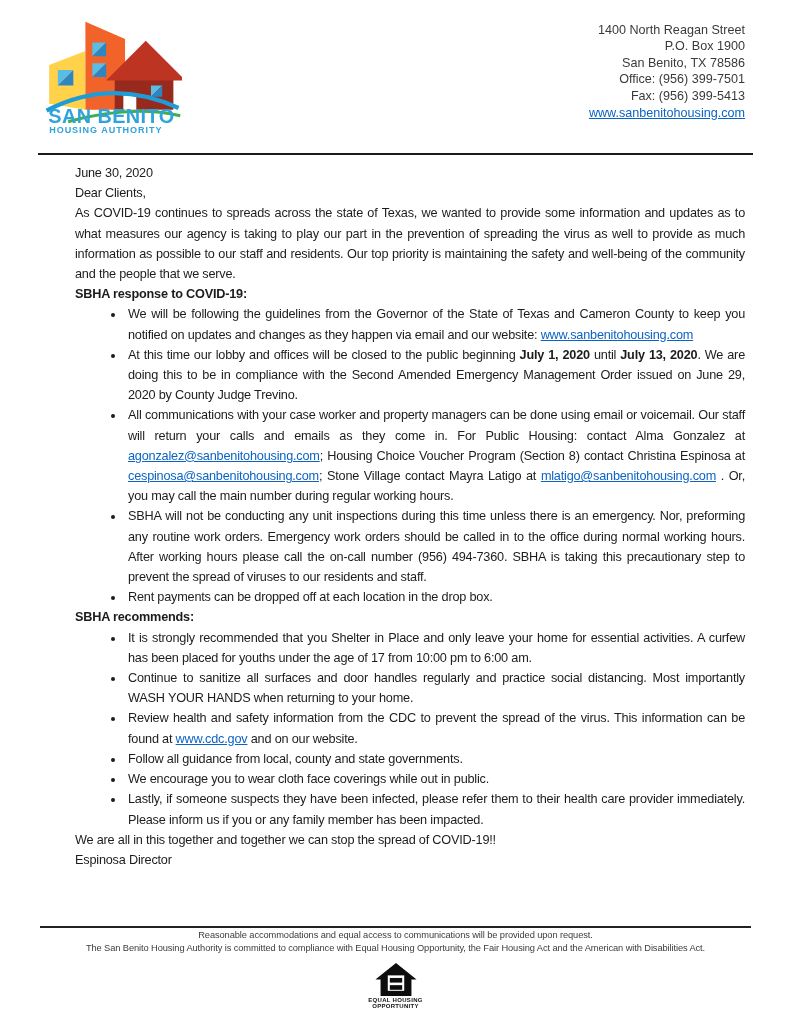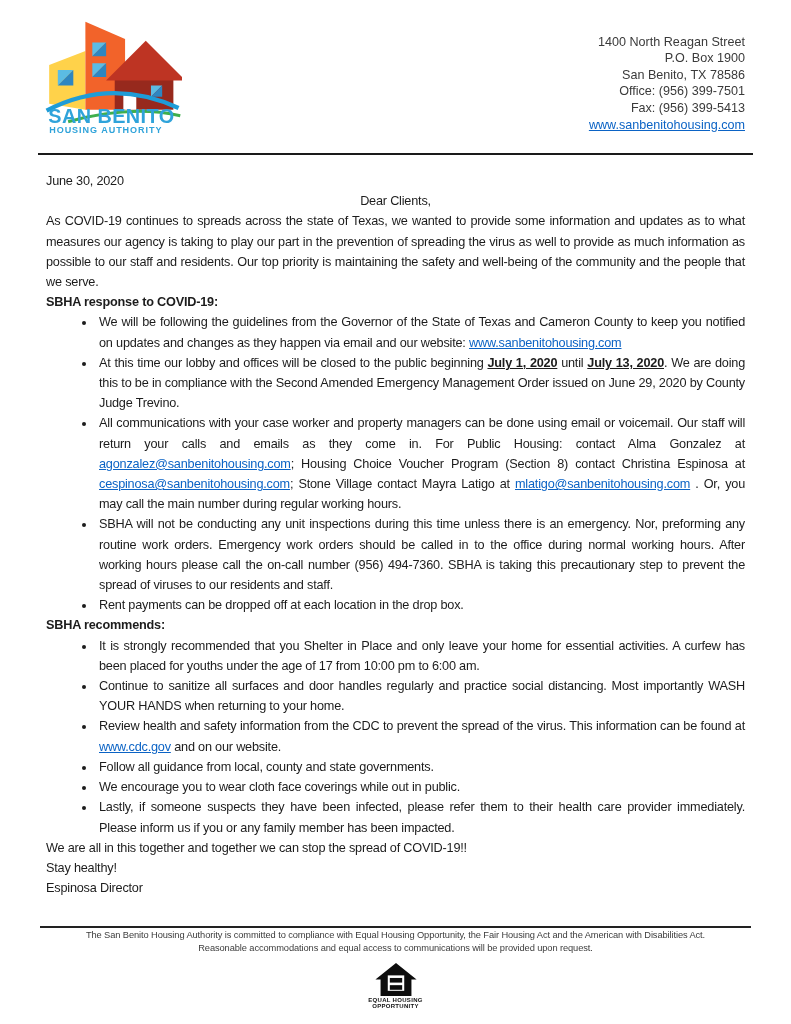--- a/index.html
+++ b/index.html
@@ -3,38 +3,38 @@
 <meta charset="utf-8">
 <style>
   html,body{margin:0;padding:0;background:#e8e8e8;}
   .page{
     width:791px;height:1024px;position:relative;background:#ffffff;overflow:hidden;
     font-family:"Liberation Sans",sans-serif;color:#1c1c1c;margin:0 auto;
   }
   
   .header{display:flex;justify-content:space-between;align-items:flex-start;padding:13px 46px 0 44px;}
   .logo-wrap{width:138px;}
-  .address{margin-top:21px;text-align:right;font-size:12.6px;line-height:16.4px;color:#3a3a3a;}
+  .address{margin-top:9px;text-align:right;font-size:12.6px;line-height:16.4px;color:#3a3a3a;}
   .address .lnk{display:inline-block;margin-top:1px;}
   .lnk{color:var(--link,#0b63c5);text-decoration:underline;cursor:pointer;}
   .rule{border-top:2.3px solid #1a1a1a;margin:15px 38px 0 38px;}
   
-  .body{padding:16px 46px;font-size:12.7px;line-height:20.2px;letter-spacing:-0.2px;text-align:justify;}
+  .body{padding:8px 46px;font-size:12.7px;line-height:20.2px;letter-spacing:-0.2px;text-align:justify;margin-left:29px;}
   .body p{margin:0;}
   .date{margin-top:25px;text-align:left;}
-  .sal{margin-top:14px;text-align:center;}
+  .sal{margin-top:14px;text-align:left;}
   .para{margin-top:14px;}
   .head{margin-top:14px;font-weight:bold;text-align:left;}
   ul.bullets{margin:0;padding:0 0 0 50px;list-style:disc outside;}
   ul.bullets li{text-align:justify;padding-left:3px;}
   .stay{margin-top:15px;text-align:left;}
   .closing{margin-top:15px;text-align:left;}
   .sig{margin-top:19px;font-family:"DejaVu Serif",cursive;font-style:italic;font-size:17.5px;letter-spacing:0.6px;text-align:left;}
   .sig-title{margin-top:3px;text-align:left;}
-  b{font-weight:bold;text-decoration:underline;}
+  b{font-weight:bold;}
   
   .footer{position:absolute;left:0;right:0;top:926px;}
   .footer-rule{border-top:2px solid #222;margin:0 40px;}
   .fline{margin:2px 0 0;text-align:center;font-size:9.3px;line-height:11.4px;color:#3c3c3c;letter-spacing:-0.1px;}
   .eho{margin-top:7px;text-align:center;}
   .eho svg{display:block;margin:0 auto;}
   .eho-text{font-size:6px;line-height:6.6px;font-weight:bold;color:#101010;text-align:center;letter-spacing:0.3px;}
 </style>
 </head>
 <body>
@@ -98,28 +98,27 @@
     <ul class="bullets">
         <li><span>It is strongly recommended that you Shelter in Place and only leave your home for essential activities. A curfew has been placed for youths under the age of 17 from 10:00 pm to 6:00 am.</span></li>
         <li><span>Continue to sanitize all surfaces and door handles regularly and practice social distancing. Most importantly WASH YOUR HANDS when returning to your home.</span></li>
         <li><span>Review health and safety information from the CDC to prevent the spread of the virus. This information can be found at </span><a href="#" class="lnk">www.cdc.gov</a><span> and on our website.</span></li>
         <li><span>Follow all guidance from local, county and state governments.</span></li>
         <li><span>We encourage you to wear cloth face coverings while out in public.</span></li>
         <li><span>Lastly, if someone suspects they have been infected, please refer them to their health care provider immediately. Please inform us if you or any family member has been impacted.</span></li>
       </ul>
 
     <p class="closing">We are all in this together and together we can stop the spread of COVID-19!!</p>
-    <p class="stay">Stay healthy!</p>
     <p class="sig-title">Espinosa Director</p>
   </div>
 
   <div class="footer">
     <div class="footer-rule"></div>
+    <p class="fline">Reasonable accommodations and equal access to communications will be provided upon request.</p>
     <p class="fline">The San Benito Housing Authority is committed to compliance with Equal Housing Opportunity, the Fair Housing Act and the American with Disabilities Act.</p>
-    <p class="fline">Reasonable accommodations and equal access to communications will be provided upon request.</p>
     <div class="eho">
       <svg width="46" height="35" viewBox="0 0 44 34">
         <path d="M22,1 L42,17 L37,17 L37,33 L7,33 L7,17 L2,17 Z" fill="#0d0d0d"></path>
         <rect x="14" y="13" width="16" height="15" fill="#ffffff"></rect>
         <rect x="16" y="15.5" width="12" height="4.5" fill="#0d0d0d"></rect>
         <rect x="16" y="22.5" width="12" height="4.5" fill="#0d0d0d"></rect>
       </svg>
       <div class="eho-text">EQUAL HOUSING</div>
       <div class="eho-text">OPPORTUNITY</div>
     </div>

